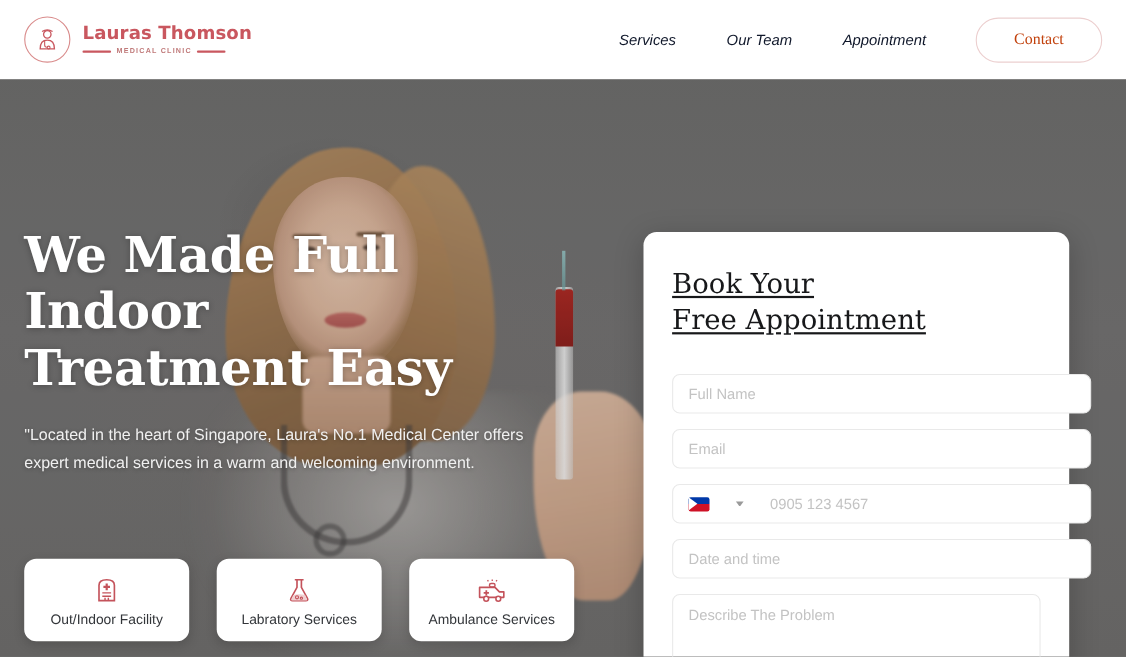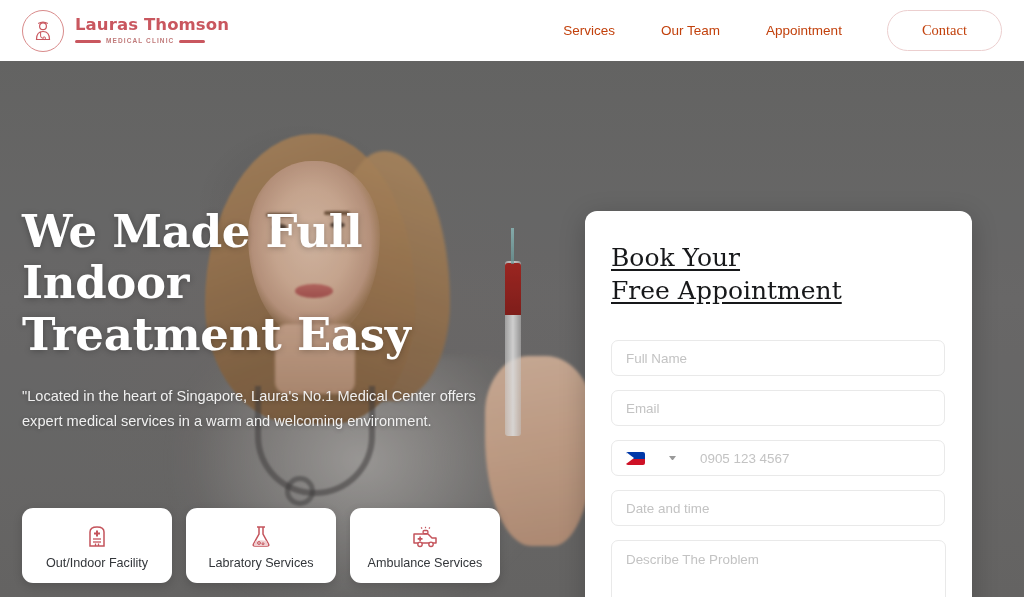--- a/index.html
+++ b/index.html
@@ -5,21 +5,21 @@
   * { margin:0; padding:0; box-sizing:border-box; }
   html,body { width:1024px; height:597px; overflow:hidden; }
   body {
     font-family:"Liberation Sans", sans-serif;
     background:#6e6e6e;
     position:relative;
   }
 
   
   .header {
-    position:absolute; top:0; left:0; width:1024px; height:61px;
+    position:absolute; top:0; left:0; width:1024px; height:72px;
     background:#ffffff;
     display:flex; align-items:center; justify-content:space-between;
     padding:0 22px 0 22px;
     z-index:40;
   }
   .brand { display:flex; align-items:center; gap:11px; }
   .brand-mark {
     width:42px; height:42px; border-radius:50%;
     border:1.6px solid #d98b8b;
     display:flex; align-items:center; justify-content:center;
@@ -32,22 +32,23 @@
   }
   .brand-sub-row { display:flex; align-items:center; gap:5px; margin-top:5px; }
   .brand-rule { height:2.5px; width:26px; background:#c9575f; border-radius:2px; }
   .brand-sub {
     font-size:6.5px; color:#c07a7a; letter-spacing:1.1px; font-weight:bold;
     white-space:nowrap;
   }
 
   .nav { display:flex; align-items:center; gap:0; }
   .nav-link {
-    font-size:13.5px; color:#c2410c; padding:0 23px; text-decoration:none;
+    font-size:13.5px; color:#0f172a; padding:0 23px; text-decoration:none;
     white-space:nowrap;
+    font-style:italic;
   }
   .contact-btn {
     margin-left:22px;
     border:1.4px solid #eccfcf; background:#fff; color:#c2410c;
     font-size:14.5px; border-radius:999px;
     padding:11px 34px; white-space:nowrap; cursor:pointer;
     font-family:Liberation Serif, serif;
   }
 
   
@@ -143,21 +144,21 @@
     font-family:"DejaVu Serif", serif;
     font-size:45px; font-weight:bold; color:#ffffff; line-height:1.14;
     letter-spacing:-.3px;
     text-shadow:0 1px 6px rgba(0,0,0,.28);
   }
   .hero-sub {
     margin-top:24px; font-size:14.6px; color:#f0f0f0; line-height:1.72;
     max-width:470px; text-shadow:0 1px 4px rgba(0,0,0,.3);
   }
 
-  .cards { position:absolute; left:22px; top:452px; display:flex; gap:14px; z-index:6; }
+  .cards { position:absolute; left:22px; top:452px; display:flex; gap:25px; z-index:6; }
   .card {
     width:150px; height:75px; background:#fff; border-radius:11px;
     display:flex; flex-direction:column; align-items:center; justify-content:center;
     gap:5px; box-shadow:0 3px 10px rgba(0,0,0,.16);
   }
   .card-label { font-size:12.6px; color:#33363a; white-space:nowrap; }
   .card-icon { height:30px; display:flex; align-items:center; }
 
   
   .form-card {
@@ -165,21 +166,21 @@
     background:#fff; border-radius:12px;
     box-shadow:0 6px 26px rgba(0,0,0,.22);
     padding:30px 26px 0 26px; z-index:20;
   }
   .form-title {
     font-family:"DejaVu Serif", serif; font-weight:normal;
     font-size:25px; color:#17181a; line-height:1.32;
   }
   .form-title .u { text-decoration:underline; text-underline-offset:3px; }
   .field {
-    margin-top:14px; width:334px; height:36px;
+    margin-top:14px; width:381px; height:36px;
     border:1px solid #e9e9e9; border-radius:7px;
     display:flex; align-items:center; padding:0 14px;
     font-size:13.4px; color:#c3c3c3; background:#fff;
   }
   .field.first { margin-top:33px; }
   .field.phone { gap:24px; }
   .flag {
     width:19px; height:13px; border-radius:2px; position:relative;
     overflow:hidden; flex:0 0 19px;
     background:linear-gradient(180deg,#0038a8 0%,#0038a8 50%,#ce1126 50%,#ce1126 100%);

